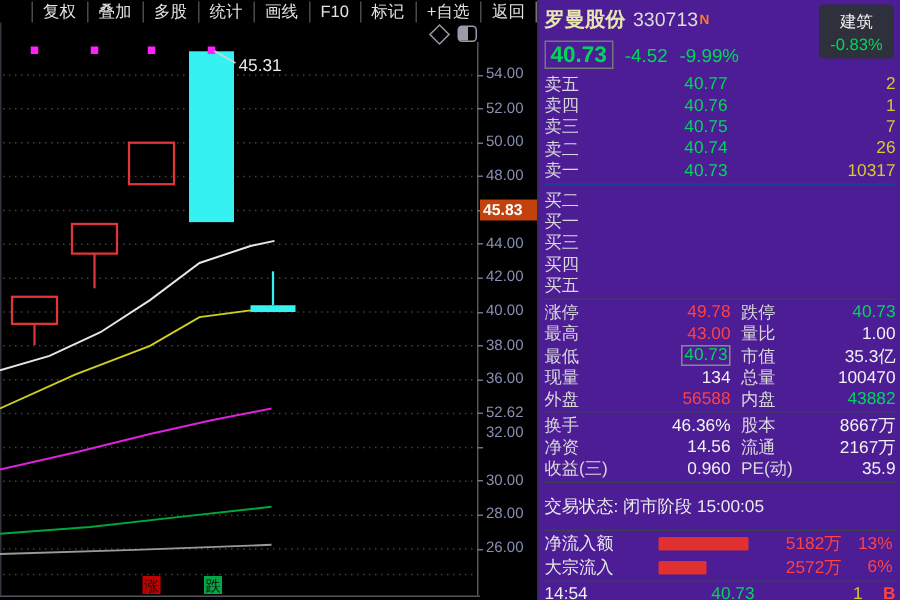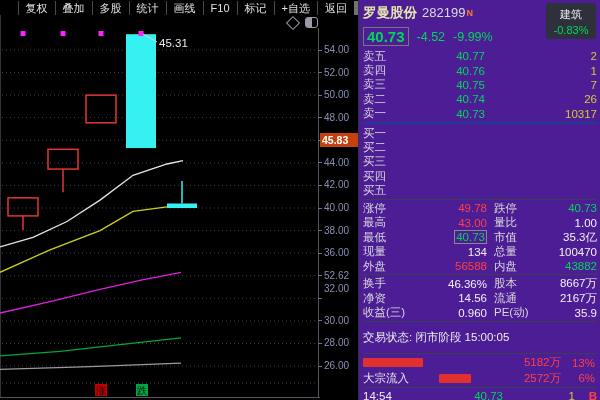--- a/index.html
+++ b/index.html
@@ -2,21 +2,21 @@
 <html><head>
 <meta charset="utf-8">
 <style>
   html,body{margin:0;padding:0;background:#000;width:600px;height:400px;overflow:hidden;
     font-family:"Liberation Sans","DejaVu Sans",sans-serif;}
   .screen{position:relative;width:600px;height:400px;background:#000;}
   
   .left-col{position:absolute;left:0;top:0;width:358px;height:400px;}
   .menubar{position:absolute;left:0;top:0;width:358px;height:15px;display:flex;justify-content:flex-end;align-items:center;}
   .menu-item{font-size:11px;color:#e2e2e2;padding:0 7px;border-left:1px solid #4a4a4a;line-height:14px;cursor:default;white-space:nowrap;}
-  .menu-item:last-child{border-right:4px solid #737373;}
+  .menu-item:last-child{border-right:1px solid #737373;}
   .corner-icons{position:absolute;right:40px;top:17px;display:flex;gap:7px;align-items:center;}
   .icon-diamond{width:8px;height:8px;border:1px solid #9a9aa8;transform:rotate(45deg);display:inline-block;}
   .icon-card{width:11px;height:9px;border:1px solid #9a9aa8;border-radius:3px;display:inline-block;background:linear-gradient(90deg,#9a9aa8 55%,transparent 55%);}
   svg.chart{position:absolute;left:0;top:0;}
   
   .yaxis{position:absolute;left:320px;top:0;width:38px;height:400px;}
   .ylab{position:absolute;left:4px;font-size:10px;color:#8a90b4;}
   .ytick{position:absolute;left:-2px;width:4px;height:1px;background:#6a6f8a;}
   .ymarker{position:absolute;left:0px;width:36px;height:14px;background:#1d46cf;color:#fff;
     font-size:10.5px;line-height:14px;text-align:left;padding-left:2px;font-weight:bold;z-index:3;}
@@ -154,21 +154,21 @@
         <div class="ylab" style="top: 337.436px;">28.00</div>
         <div class="ytick" style="top: 365.508px;"></div>
         <div class="ylab" style="top: 360.008px;">26.00</div>
         <div class="ymarker" style="top: 133.288px; background: #c2410c;">45.83</div>
       </div>
   </div>
 
   <div class="panel">
     <div class="pan-header">
       <span class="stock-name">罗曼股份</span>
-      <span class="stock-code">282199</span>
+      <span class="stock-code">330713</span>
       <span class="new-marker">N</span>
       <div class="tag-badge">
         <span class="tag-name">建筑</span>
         <span class="tag-chg" id="tagchg" style="color: rgb(0, 215, 90);">-0.83%</span>
       </div>
     </div>
     <div class="price-row">
       <span class="big-price" id="bigprice" style="color: rgb(0, 215, 90);">40.73</span>
       <span class="chg" id="chgval" style="color: rgb(0, 215, 90);">-4.52</span>
       <span class="chgp" id="chgpct" style="color: rgb(0, 215, 90);">-9.99%</span>
@@ -196,26 +196,26 @@
         </div>
         <div class="brow">
           <span class="lbl">卖一</span>
           <span class="prc" style="color: rgb(0, 215, 90);">40.73</span>
           <span class="vol" style="color: rgb(217, 200, 50);">10317</span>
         </div>
       </div>
     <div class="divider-blue"></div>
     <div class="book" id="buys">
         <div class="brow">
+          <span class="lbl">买二</span>
+          <span class="prc" style="color: rgb(0, 215, 90);"></span>
+          <span class="vol" style="color: rgb(217, 200, 50);"></span>
+        </div>
+        <div class="brow">
           <span class="lbl">买一</span>
-          <span class="prc" style="color: rgb(0, 215, 90);"></span>
-          <span class="vol" style="color: rgb(217, 200, 50);"></span>
-        </div>
-        <div class="brow">
-          <span class="lbl">买二</span>
           <span class="prc" style="color: rgb(0, 215, 90);"></span>
           <span class="vol" style="color: rgb(217, 200, 50);"></span>
         </div>
         <div class="brow">
           <span class="lbl">买三</span>
           <span class="prc" style="color: rgb(0, 215, 90);"></span>
           <span class="vol" style="color: rgb(217, 200, 50);"></span>
         </div>
         <div class="brow">
           <span class="lbl">买四</span>
@@ -280,20 +280,21 @@
           <span class="v1" style="color: rgb(242, 242, 242);">0.960</span>
           <span class="l2">PE(动)</span>
           <span class="v2" style="color: rgb(242, 242, 242);">35.9</span>
         </div>
       </div>
     <div class="divider"></div>
     <div class="status-row">交易状态: 闭市阶段 15:00:05</div>
     <div class="divider"></div>
     <div id="flows">
         <div class="frow">
+          <span class="fl">净流入额</span>
           <span class="fbar" style="width: 60px; background: rgb(224, 48, 48);"></span>
           <span class="famt" style="color: rgb(255, 66, 66);">5182万</span>
           <span class="fpct" style="color: rgb(255, 66, 66);">13%</span>
         </div>
         <div class="frow">
           <span class="fl">大宗流入</span>
           <span class="fbar" style="width: 32px; background: rgb(224, 48, 48);"></span>
           <span class="famt" style="color: rgb(255, 66, 66);">2572万</span>
           <span class="fpct" style="color: rgb(255, 66, 66);">6%</span>
         </div>

